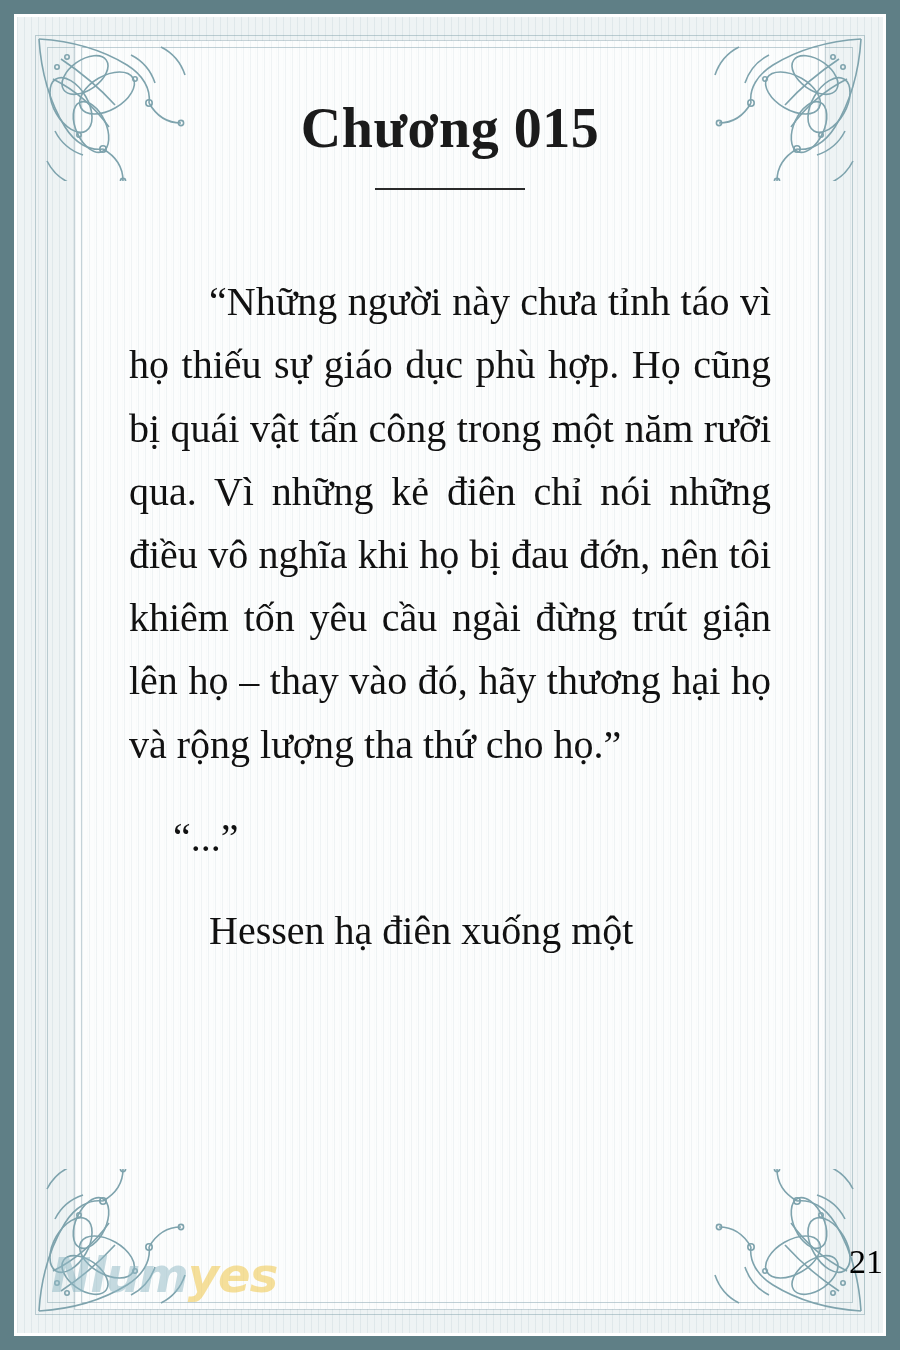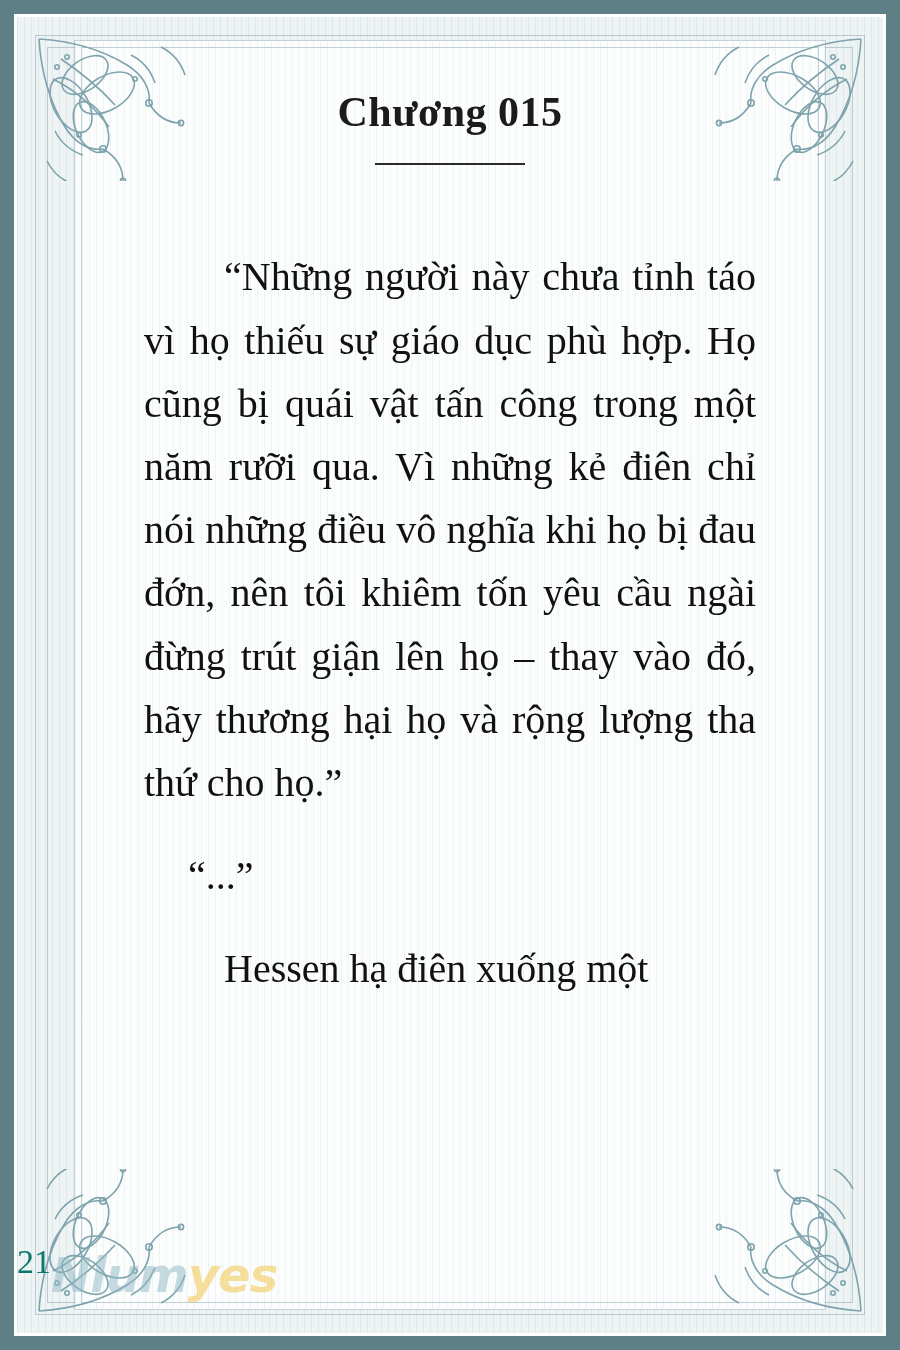--- a/index.html
+++ b/index.html
@@ -101,55 +101,55 @@
   
   .content {
     position: absolute;
     left: 110px;
     right: 110px;
     top: 70px;
     bottom: 60px;
   }
   .chapter-title {
     text-align: center;
-    font-size: 42px;
+    font-size: 56px;
     color: #1b1b1b;
     letter-spacing: 0.5px;
-    margin: 0;
+    margin: 8px;
     line-height: 1.2;
   }
   .title-rule {
     width: 150px;
     height: 0;
     border-top: 2px solid #2a2a2a;
     margin: 26px auto 0 auto;
   }
   .body-text {
     margin-top: 80px;
     font-size: 40px;
     line-height: 1.58;
     color: #111111;
     text-align: justify;
     text-justify: inter-word;
     hyphens: none;
   }
-  .para { margin: 17px; text-indent: 2.0em; }
+  .para { margin: 2px; text-indent: 2.0em; }
   .para + .para { margin-top: 30px; }
   .para-ellipsis { text-indent: 1.1em; }
   .para-gap { margin-top: 56px; }
 
   
   .page-number {
     position: absolute;
     left: 0;
     right: 0;
     bottom: 52px;
-    text-align: left;
+    text-align: right;
     font-size: 34px;
-    color: #0f766e;
+    color: #000000;
   }
 
   
   .watermark {
     position: absolute;
     left: 34px;
     bottom: 30px;
     font-family: "DejaVu Sans", sans-serif;
     font-weight: bold;
     font-style: italic;

